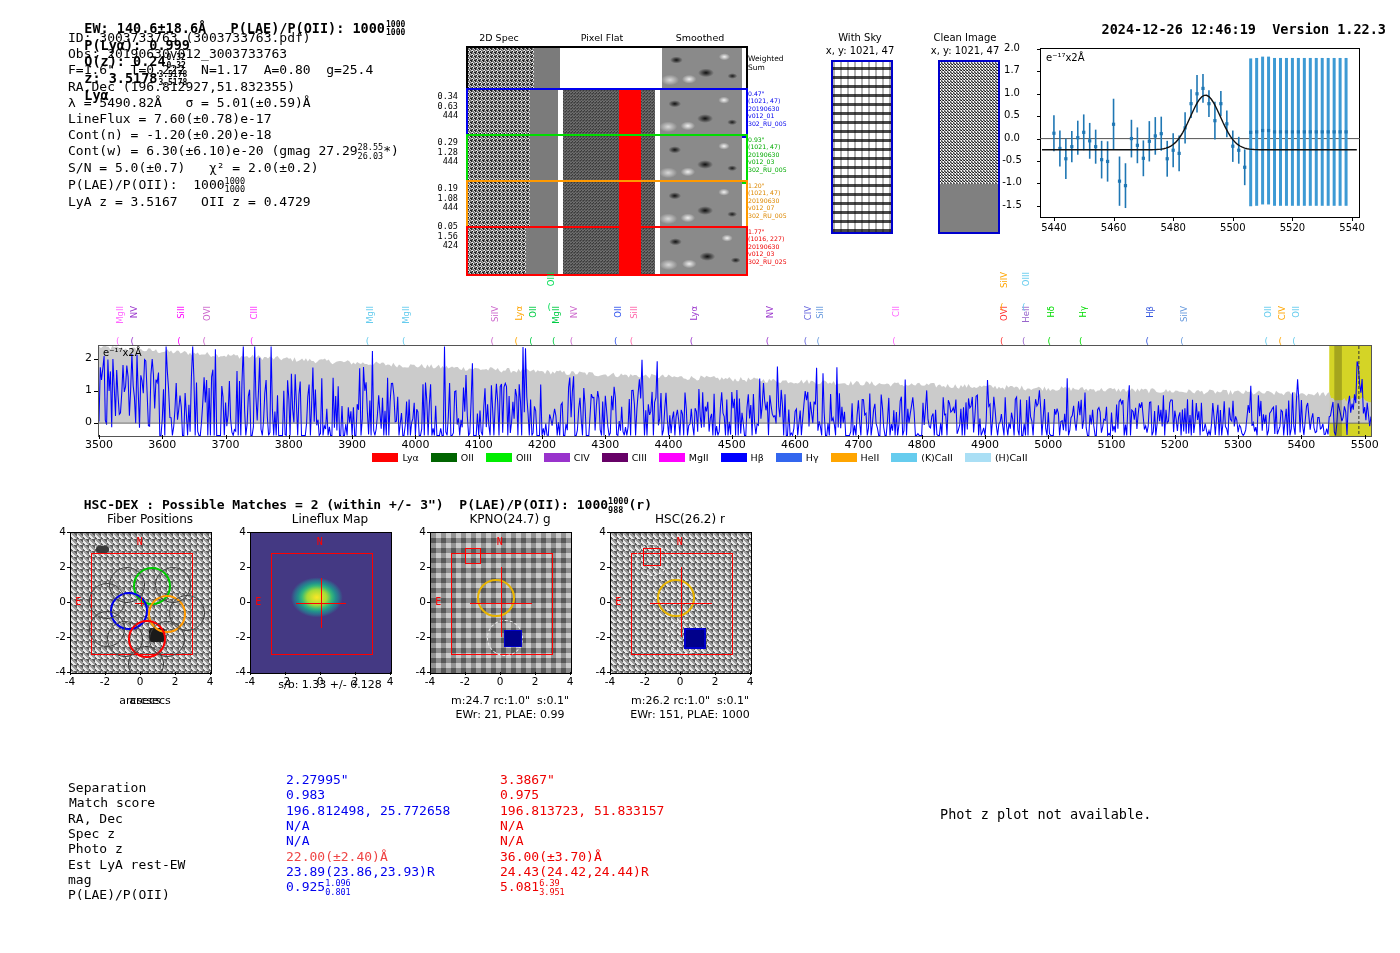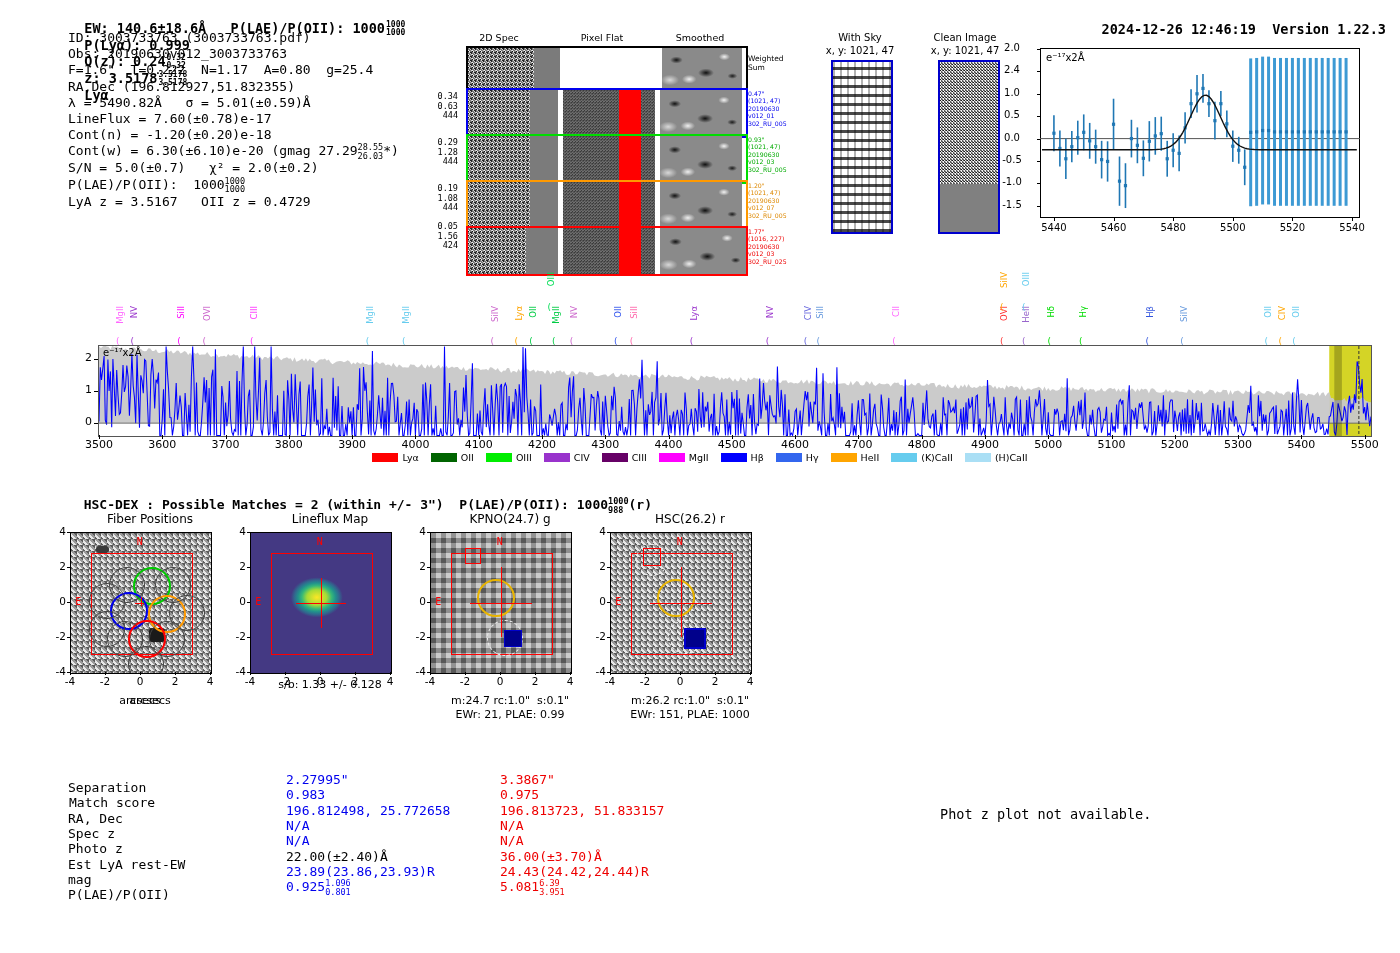--- a/index.html
+++ b/index.html
@@ -374,21 +374,21 @@
         <rect x="298.51320754716977" y="82.28" width="3.2" height="3.2" fill="#1f77b4"></rect>
         <line x1="306.07547169811323" y1="9.960000000000008" x2="306.07547169811323" y2="157.8" stroke="#3d9ad4" stroke-width="3"></line>
         <rect x="304.4754716981132" y="82.28" width="3.2" height="3.2" fill="#1f77b4"></rect>
         <path d="M2.00,101.80L4.38,101.80L6.77,101.80L9.15,101.80L11.54,101.80L13.92,101.80L16.31,101.80L18.69,101.80L21.08,101.80L23.46,101.80L25.85,101.80L28.23,101.80L30.62,101.80L33.00,101.80L35.39,101.80L37.77,101.80L40.16,101.80L42.54,101.80L44.93,101.80L47.31,101.80L49.70,101.80L52.08,101.80L54.47,101.80L56.85,101.80L59.24,101.80L61.62,101.80L64.01,101.80L66.39,101.80L68.78,101.80L71.16,101.80L73.55,101.80L75.93,101.80L78.32,101.80L80.70,101.80L83.09,101.80L85.47,101.80L87.86,101.80L90.24,101.80L92.63,101.80L95.01,101.80L97.40,101.80L99.78,101.80L102.17,101.79L104.55,101.79L106.94,101.77L109.32,101.75L111.71,101.72L114.09,101.65L116.48,101.55L118.86,101.38L121.25,101.11L123.63,100.71L126.02,100.12L128.40,99.27L130.78,98.09L133.17,96.49L135.55,94.40L137.94,91.75L140.32,88.49L142.71,84.61L145.09,80.16L147.48,75.25L149.86,70.04L152.25,64.76L154.63,59.70L157.02,55.15L159.40,51.41L161.79,48.74L164.17,47.34L166.56,47.30L168.94,48.64L171.33,51.25L173.71,54.94L176.10,59.46L178.48,64.50L180.87,69.77L183.25,74.99L185.64,79.92L188.02,84.40L190.41,88.31L192.79,91.60L195.18,94.28L197.56,96.40L199.95,98.02L202.33,99.22L204.72,100.08L207.10,100.69L209.49,101.10L211.87,101.37L214.26,101.54L216.64,101.65L219.03,101.71L221.41,101.75L223.80,101.77L226.18,101.79L228.57,101.79L230.95,101.80L233.34,101.80L235.72,101.80L238.11,101.80L240.49,101.80L242.88,101.80L245.26,101.80L247.65,101.80L250.03,101.80L252.42,101.80L254.80,101.80L257.18,101.80L259.57,101.80L261.95,101.80L264.34,101.80L266.72,101.80L269.11,101.80L271.49,101.80L273.88,101.80L276.26,101.80L278.65,101.80L281.03,101.80L283.42,101.80L285.80,101.80L288.19,101.80L290.57,101.80L292.96,101.80L295.34,101.80L297.73,101.80L300.11,101.80L302.50,101.80L304.88,101.80L307.27,101.80L309.65,101.80L312.04,101.80L314.42,101.80L316.81,101.80" fill="none" stroke="#111" stroke-width="1.4"></path>
       </g>
   </svg>
 </div>
 <div class="abs" id="lf-yticks">
     <div class="ticklblR" style="position:absolute;left:988px;top:42px;width:48px;font-size:10px;font-family:&quot;DejaVu Sans&quot;,sans-serif;">2.0</div>
     <div class="tick" style="position:absolute;left:1037px;top:49px;width:3px;height:1px;background:#000;"></div>
-    <div class="ticklblR" style="position:absolute;left:988px;top:64.4px;width:48px;font-size:10px;font-family:&quot;DejaVu Sans&quot;,sans-serif;">2.4</div>
+    <div class="ticklblR" style="position:absolute;left:988px;top:64.4px;width:48px;font-size:10px;font-family:&quot;DejaVu Sans&quot;,sans-serif;">1.7</div>
     <div class="tick" style="position:absolute;left:1037px;top:71.4px;width:3px;height:1px;background:#000;"></div>
     <div class="ticklblR" style="position:absolute;left:988px;top:86.8px;width:48px;font-size:10px;font-family:&quot;DejaVu Sans&quot;,sans-serif;">1.0</div>
     <div class="tick" style="position:absolute;left:1037px;top:93.8px;width:3px;height:1px;background:#000;"></div>
     <div class="ticklblR" style="position:absolute;left:988px;top:109.2px;width:48px;font-size:10px;font-family:&quot;DejaVu Sans&quot;,sans-serif;">0.5</div>
     <div class="tick" style="position:absolute;left:1037px;top:116.2px;width:3px;height:1px;background:#000;"></div>
     <div class="ticklblR" style="position:absolute;left:988px;top:131.6px;width:48px;font-size:10px;font-family:&quot;DejaVu Sans&quot;,sans-serif;">0.0</div>
     <div class="tick" style="position:absolute;left:1037px;top:138.6px;width:3px;height:1px;background:#000;"></div>
     <div class="ticklblR" style="position:absolute;left:988px;top:154px;width:48px;font-size:10px;font-family:&quot;DejaVu Sans&quot;,sans-serif;">-0.5</div>
     <div class="tick" style="position:absolute;left:1037px;top:161px;width:3px;height:1px;background:#000;"></div>
     <div class="ticklblR" style="position:absolute;left:988px;top:176.4px;width:48px;font-size:10px;font-family:&quot;DejaVu Sans&quot;,sans-serif;">-1.0</div>
@@ -759,21 +759,21 @@
     <div class="lbl" style="left:0px;top:53.900000000000006px;">Spec z</div>
     <div class="lbl" style="left:0px;top:69.2px;">Photo z</div>
     <div class="lbl" style="left:0px;top:84.5px;">Est LyA rest-EW</div>
     <div class="lbl" style="left:0px;top:99.80000000000001px;">mag</div>
     <div class="lbl" style="left:0px;top:115.10000000000001px;">P(LAE)/P(OII)</div>
     <div class="v1" style="left:218px;top:0px;color:#0000ee;">2.27995"</div>
     <div class="v1" style="left:218px;top:15.3px;color:#0000ee;">0.983</div>
     <div class="v1" style="left:218px;top:30.6px;color:#0000ee;">196.812498, 25.772658</div>
     <div class="v1" style="left:218px;top:45.900000000000006px;color:#0000ee;">N/A</div>
     <div class="v1" style="left:218px;top:61.2px;color:#0000ee;">N/A</div>
-    <div class="v1" style="left:218px;top:76.5px;color:#000000;">22.00(±2.40)Å</div>
+    <div class="v1" style="left:218px;top:76.5px;color:#ef4444;">22.00(±2.40)Å</div>
     <div class="v1" style="left:218px;top:91.80000000000001px;color:#0000ee;">23.89(23.86,23.93)R</div>
     <div class="v1" style="left:218px;top:107.10000000000001px;color:#0000ee;">0.925<span class="supsub"><i>1.096</i><i>0.801</i></span></div>
     <div class="v2" style="left:432px;top:0px;color:#ee0000;">3.3867"</div>
     <div class="v2" style="left:432px;top:15.3px;color:#ee0000;">0.975</div>
     <div class="v2" style="left:432px;top:30.6px;color:#ee0000;">196.813723, 51.833157</div>
     <div class="v2" style="left:432px;top:45.900000000000006px;color:#ee0000;">N/A</div>
     <div class="v2" style="left:432px;top:61.2px;color:#ee0000;">N/A</div>
     <div class="v2" style="left:432px;top:76.5px;color:#ee0000;">36.00(±3.70)Å</div>
     <div class="v2" style="left:432px;top:91.80000000000001px;color:#ee0000;">24.43(24.42,24.44)R</div>
     <div class="v2" style="left:432px;top:107.10000000000001px;color:#ee0000;">5.081<span class="supsub"><i>6.39</i><i>3.951</i></span></div>

